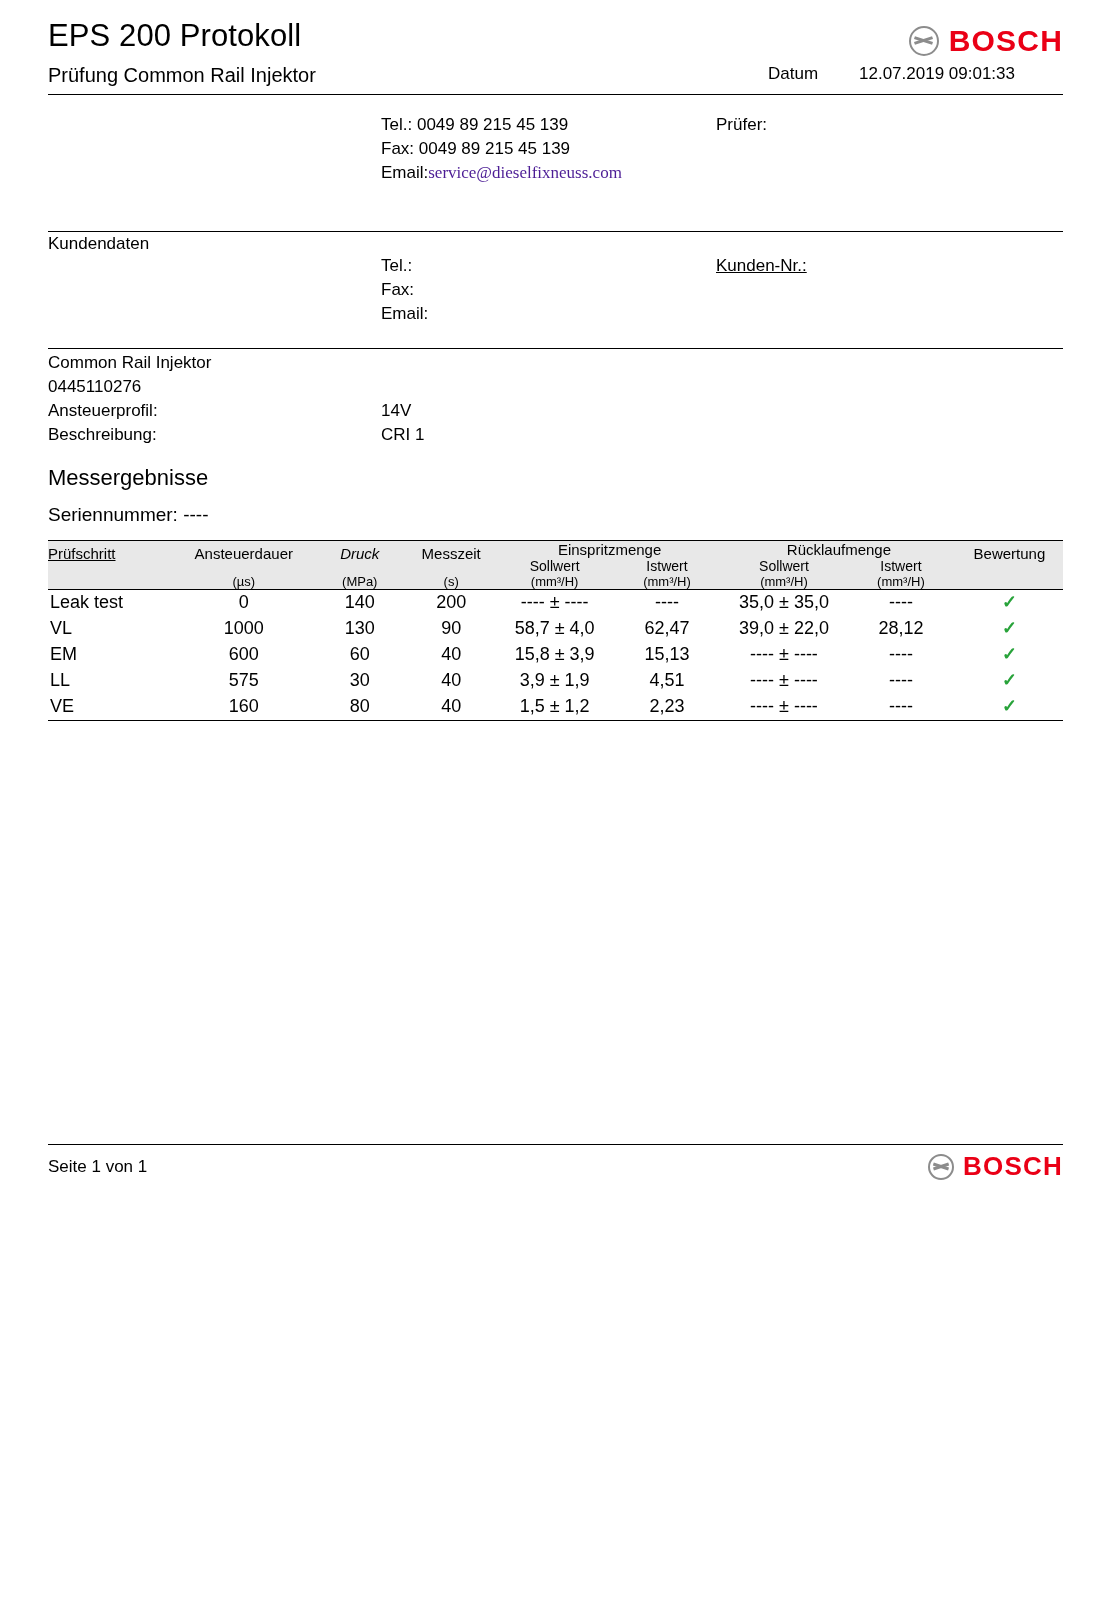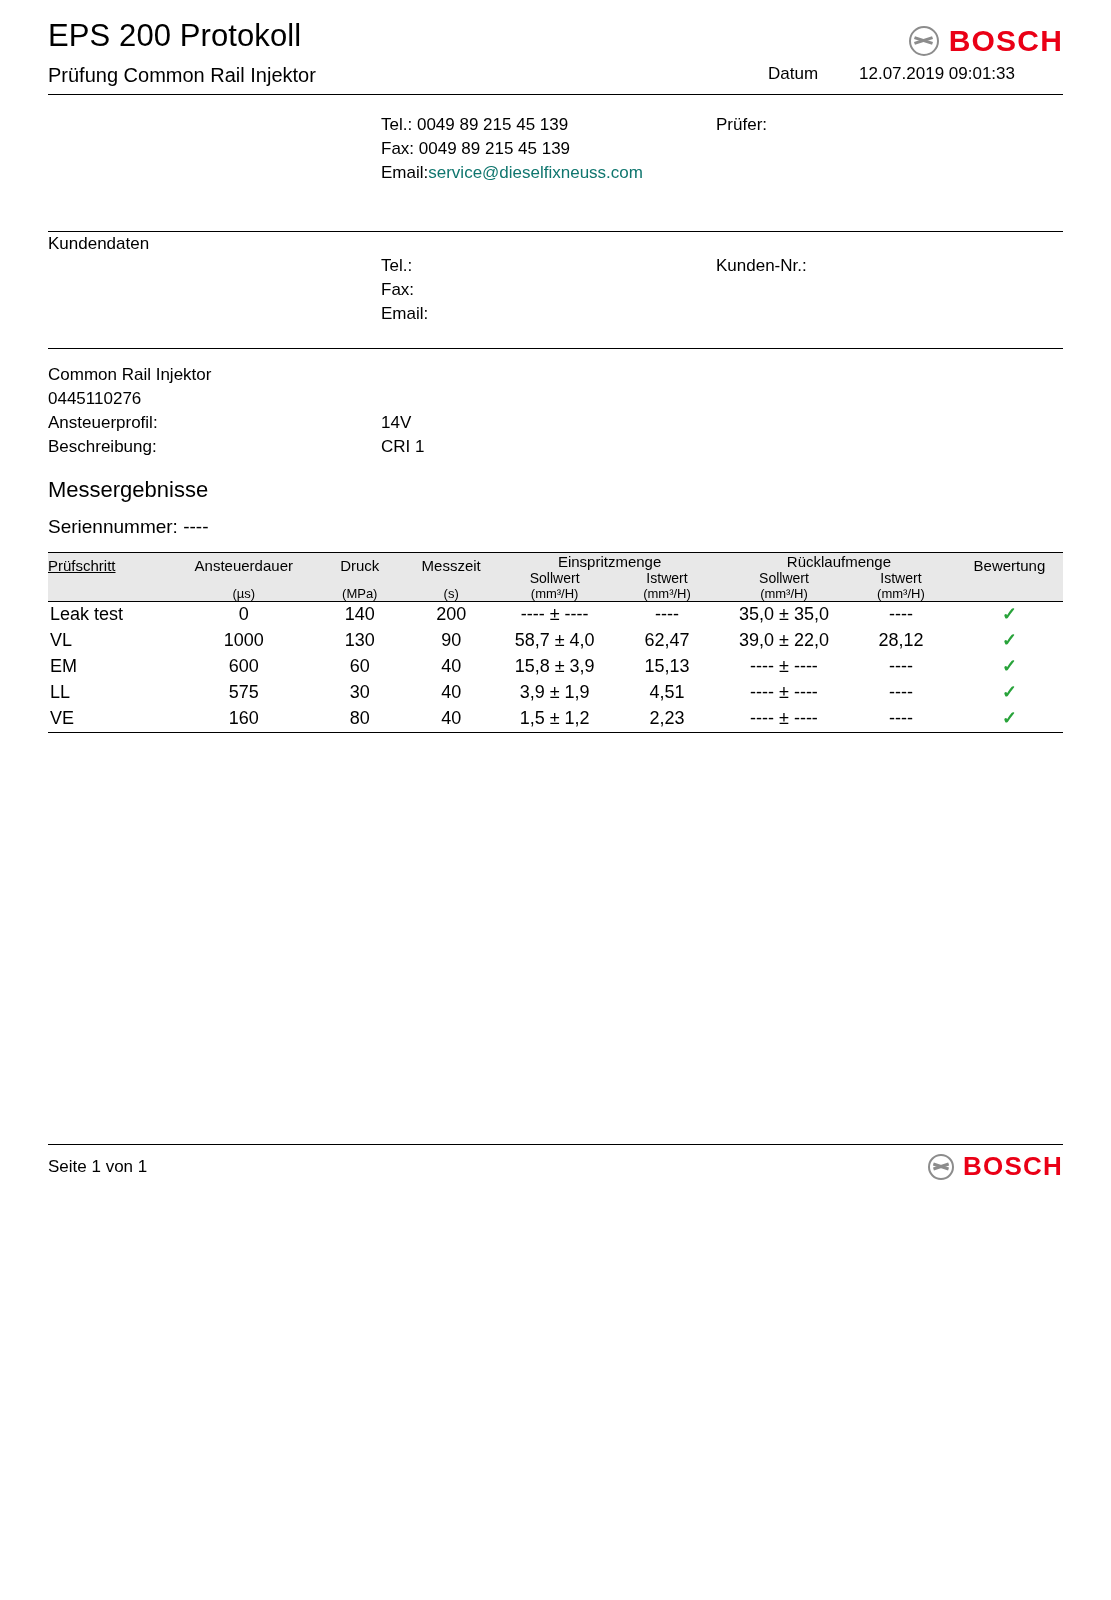--- a/index.html
+++ b/index.html
@@ -122,28 +122,29 @@
   .col-left  { position: absolute; left: 0;     top: 0; }
   .col-mid   { position: absolute; left: 333px; top: 0; }
   .col-right { position: absolute; left: 668px; top: 0; }
 
   .addr-block { height: 118px; margin-top: 18px; }
   .kunden-block { height: 108px; padding-top: 8px; }
 
   .label-val { white-space: nowrap; }
   .label-val .lab { display: inline-block; }
   a.maillink, .maillink {
-    color: #0f766e;
+    color: #4c1d95;
     text-decoration: none;
+    font-family: Liberation Serif, serif;
   }
 
   
   .part-block {
     position: relative;
-    margin-top: 14px;
+    margin-top: 2px;
     font-size: 17px;
     line-height: 1.42;
   }
   .part-rows { position: relative; }
   .part-row { display: flex; }
   .part-row .pk { width: 333px; }
   .part-row .pv { }
 
   .section-h {
     font-size: 22px;
@@ -180,21 +181,21 @@
     text-align: center;
     padding: 0 0 1px 0;
   }
   .hdr-unit {
     font-size: 13px;
     text-align: center;
     padding: 0 0 4px 0;
   }
   .c-step  { width: 130px; text-align: left; padding-left: 2px; text-decoration: underline; }
   .c-dur   { width: 145px; }
-  .c-press { width: 95px; }
+  .c-press { width: 95px; font-style: italic; }
   .c-time  { width: 95px; margin-top: 28px; }
   .c-ei-s  { width: 120px; }
   .c-ei-i  { width: 115px; }
   .c-ru-s  { width: 130px; }
   .c-ru-i  { width: 115px; }
   .c-eval  { width: 110px; }
 
   table.results tbody td {
     font-size: 18px;
     text-align: center;
@@ -302,21 +303,21 @@
       </div>
       <div class="label-val">
         <span class="lab">Fax:</span>
         <span></span>
       </div>
       <div class="label-val">
         <span class="lab">Email:</span>
         <span></span>
       </div>
     </div>
-    <div class="col-right" style="top:22px;">
+    <div class="col-right" style="top:22px;text-decoration:underline;">
       <div>Kunden-Nr.:</div>
     </div>
   </div>
 
   <hr class="rule-thin">
 
   <div class="part-block">
     <div>Common Rail Injektor</div>
     <div class="part-rows">
       <div class="part-row">

